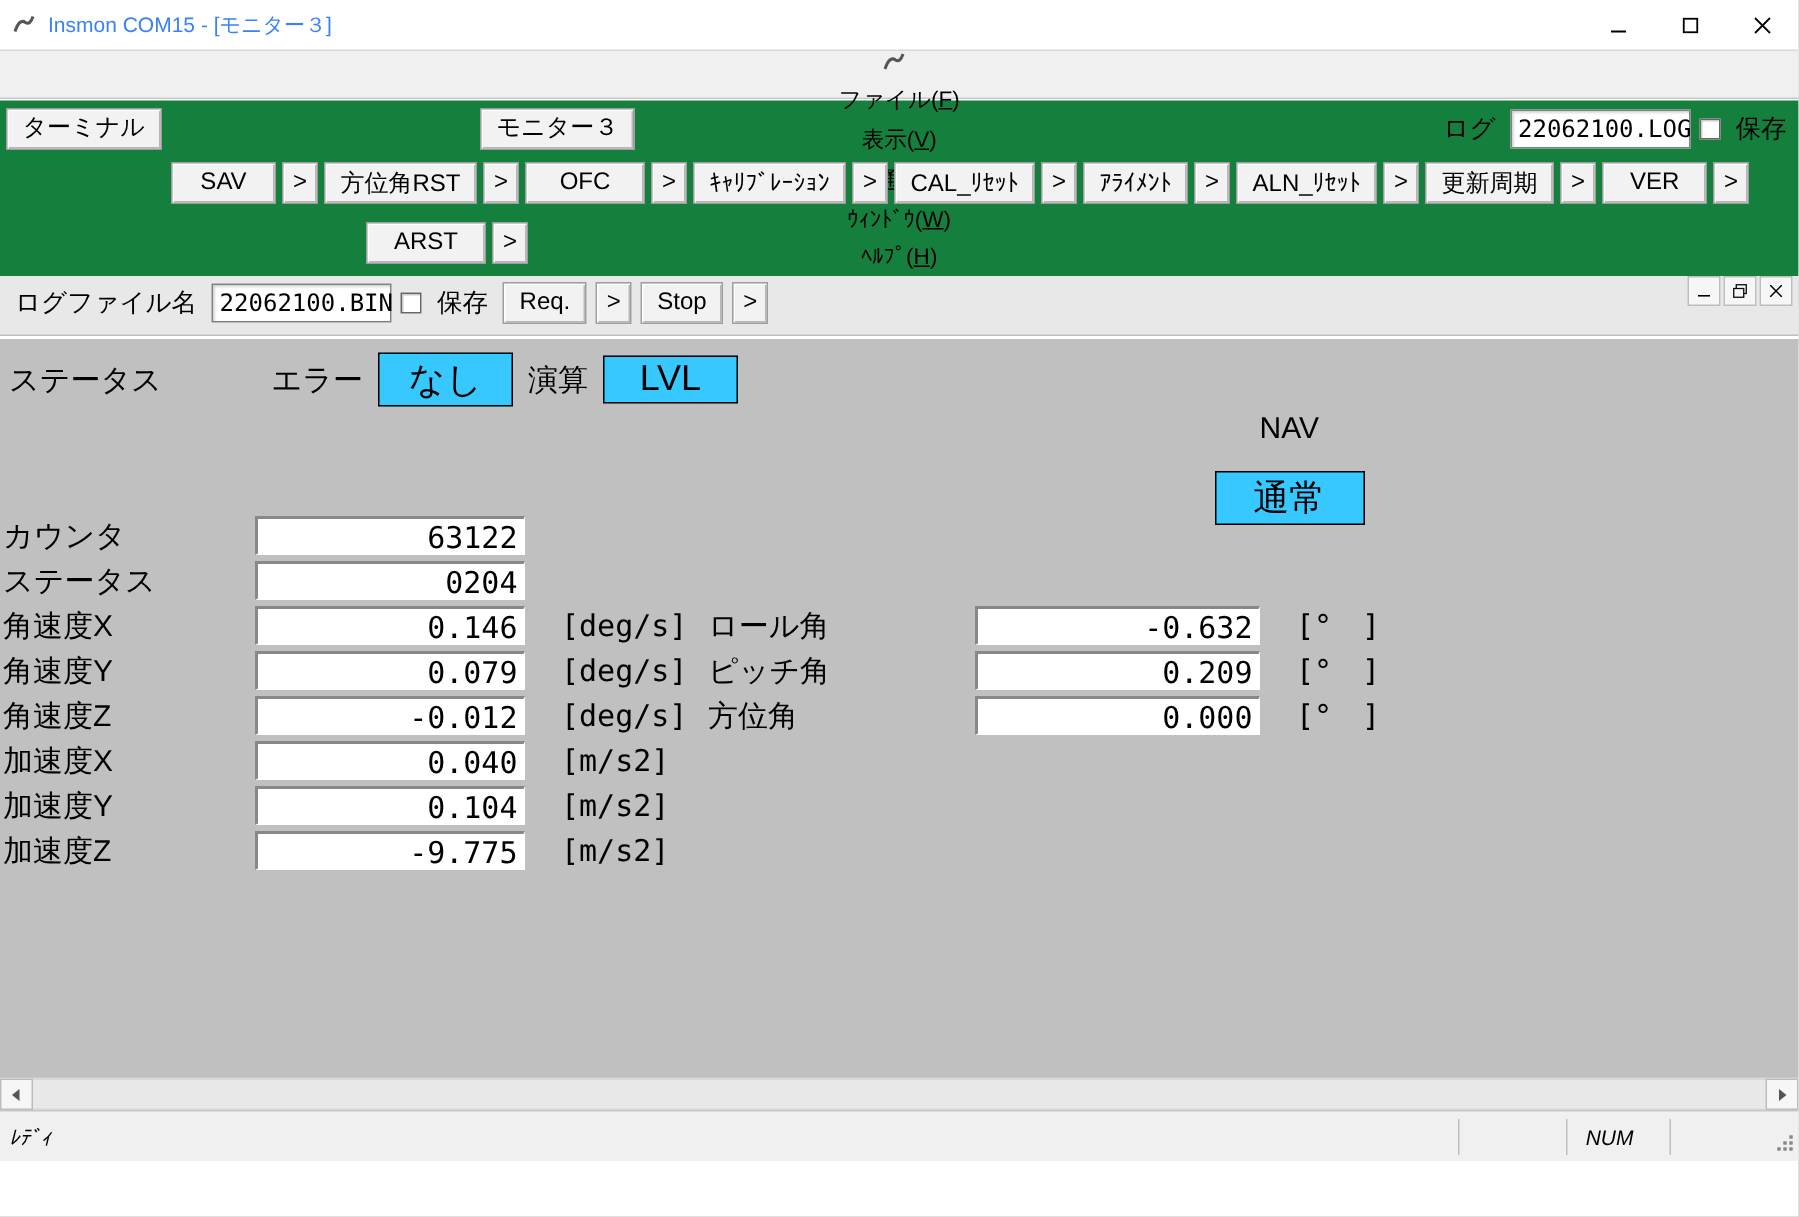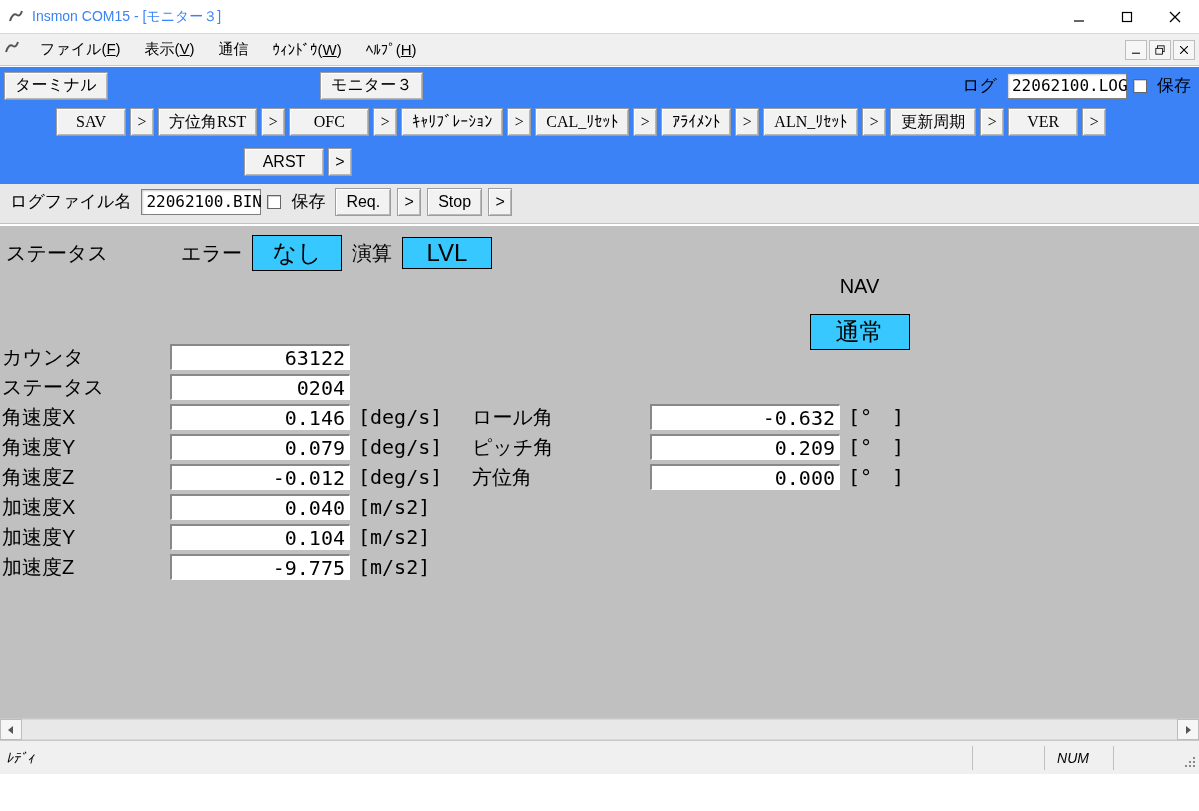--- a/index.html
+++ b/index.html
@@ -18,33 +18,34 @@
   .winbtn {
     width:48px; height:34px; display:flex; align-items:center; justify-content:center;
     font-size:15px; color:#222;
   }
   .winbtn svg { display:block; }
 
   
   .menubar {
     height:32px; background:#f0f0f0; display:flex; align-items:center; padding:0 4px;
     border-bottom:1px solid #c8c8c8;
+    flex-direction:column;
   }
   .menubar .logo { width:18px; margin-right:6px; font-style:italic; color:#555; }
   .menubar .mi { padding:4px 12px; font-size:15px; }
   .menubar .mdi-controls { margin-left:auto; display:flex; gap:2px; }
   .mdi-btn {
     width:22px; height:20px; background:#f6f6f6; border:1px solid #bdbdbd;
     display:flex; align-items:center; justify-content:center; font-size:11px;
   }
 
   
   .row {
     display:flex; align-items:center; gap:4px; padding:4px 4px;
-    background:#3b82f6;
+    background:#15803d;
   }
   .row + .row { padding-top:0; }
   .row1 {
     height:38px; border-top:1px solid #fff;
   }
   .row1 .left-btn {
     margin-right: auto;
   }
   .wbtn {
     height:28px; padding:0 10px; background:#f2f2f2; border:1px solid #9e9e9e;
@@ -58,21 +59,21 @@
     display:inline-flex; align-items:center; padding:0 4px; font-family:monospace;
     font-size:16px; box-shadow: inset 1px 1px 2px #ccc;
   }
   .chk {
     width:14px; height:14px; background:#fff; border:1px solid #666; display:inline-block;
     box-shadow: inset 1px 1px 0 #ccc;
   }
   .lbl { font-size:17px; padding:0 4px; white-space:nowrap; }
 
   .row2 {
-    height:40px; padding-left:56px; display:flex; gap:4px; flex-wrap:wrap;font-family:Liberation Serif, serif;
+    height:40px; padding-left:114px; display:flex; gap:4px; flex-wrap:wrap;
   }
   .row3 { height:40px; padding-left:244px;align-items:center; }
 
   .row4 {
     height:40px; display:flex; align-items:center; gap:6px; padding:4px 6px;
     background:#e8e8e8; border-bottom:1px solid #c0c0c0;
   }
 
   
   .client {
@@ -97,21 +98,21 @@
   .grow {
     display:flex; align-items:center; height:30px; gap:8px;
   }
   .glabel { width:160px; }
   .gval {
     width:180px; height:26px; text-align:right; padding:0 4px;
     background:#fff; border-top:2px solid #888; border-left:2px solid #888;
     border-right:1px solid #fff; border-bottom:1px solid #fff;
     font-family:monospace; font-size:20px; display:flex; align-items:center; justify-content:flex-end;
   }
-  .gunit { width:90px; font-family:monospace; font-size:20px; }
+  .gunit { width:90px; font-family:monospace; font-size:20px;margin-left:16px; }
 
   .grid2 {
     position:absolute; left:472px; top:176px; font-size:20px;
   }
   .grid2 .glabel { width:170px; }
   .grid2 .gval { width:190px; }
   .grid2 .gunit { width:60px; }
 
   
   .hscroll {

